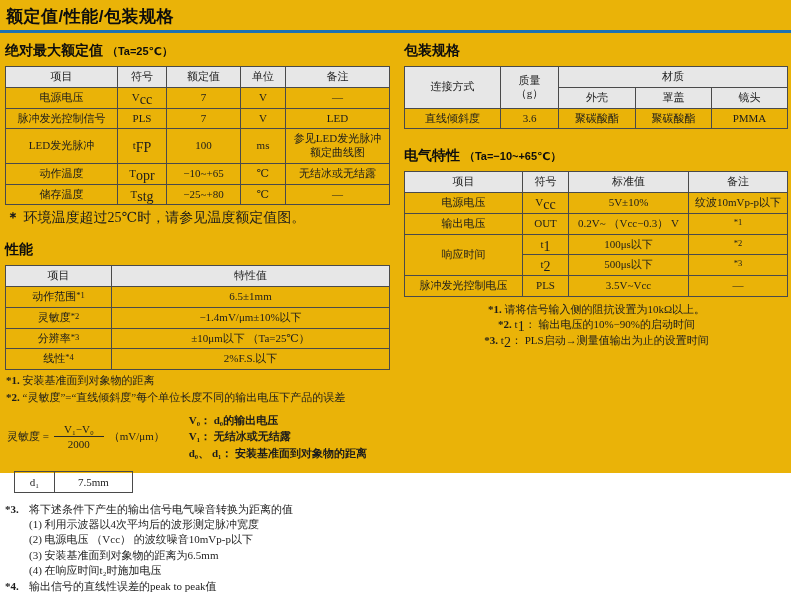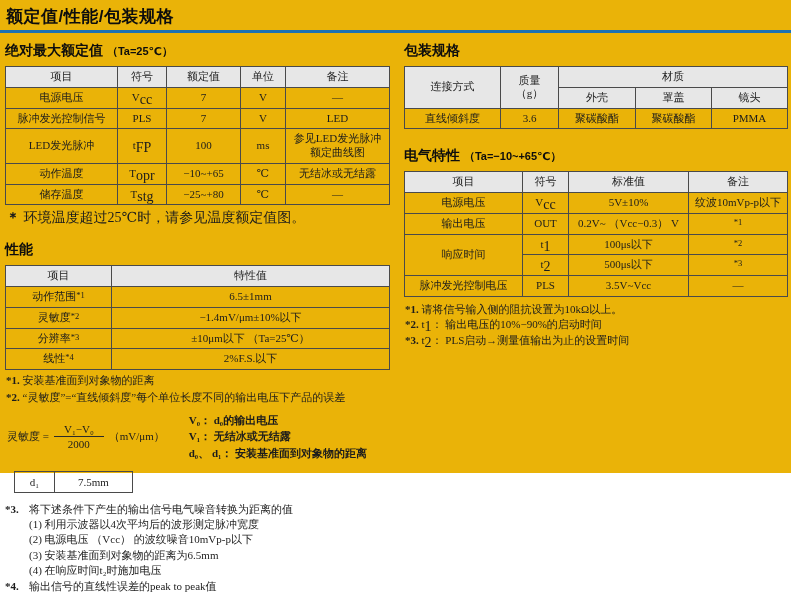--- a/index.html
+++ b/index.html
@@ -56,21 +56,21 @@
   table.dtbl td { border:1px solid #4a4a4a; text-align:center; padding:4px 2px; }
   td.d-sym { width:40px; }
   td.d-val { width:78px; }
 
   .note-block { margin-top:9px; font-size:11px; line-height:1.38; }
   .nb-row { display:flex; }
   .nb-ref { font-weight:bold; flex:none; width:24px; }
   .nb-text { flex:1; }
   .nb-items { margin-left:24px; }
 
-  .e-notes { margin:5px 0 0 1px; font-size:11px; line-height:1.42; }
+  .e-notes { margin:5px 0 0 1px; font-size:11px; line-height:1.42;text-align:center; }
 </style>
 </head>
 <body>
 
 <div class="page">
 
   <div class="page-title">额定值/性能/包装规格</div>
   <div class="title-rule"></div>
 
   <div class="col col-left">

